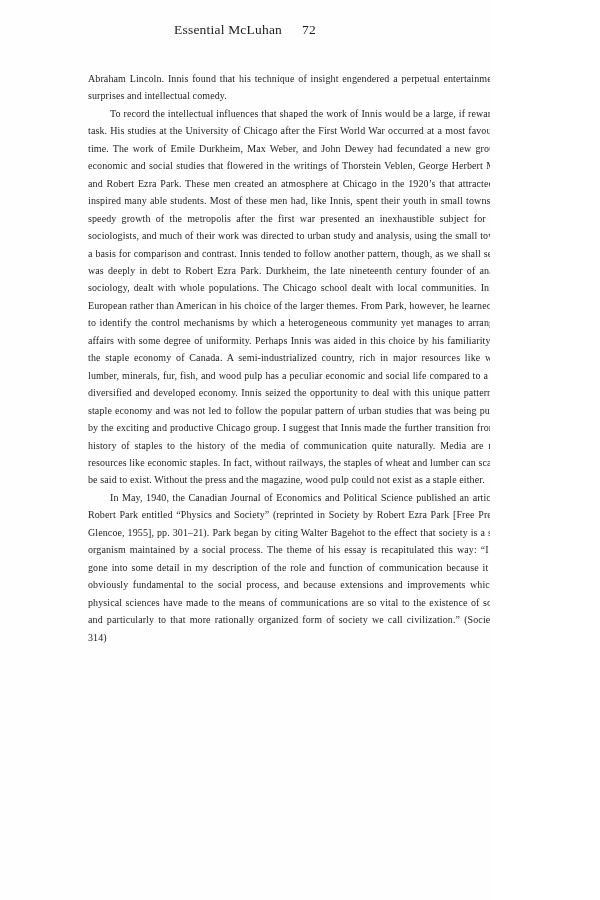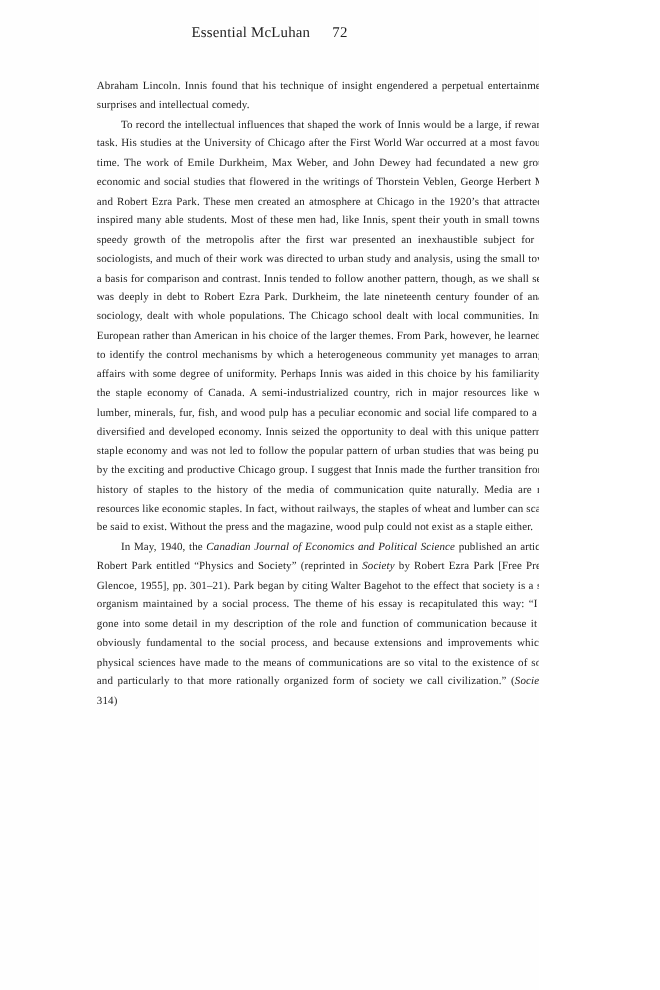--- a/index.html
+++ b/index.html
@@ -39,21 +39,20 @@
     letter-spacing: 0.1px;
   }
   .para {
     margin: 0;
     text-indent: 22px;
   }
   .para.no-indent {
     text-indent: 0;
   }
   .italic {
-    font-style: italic;
   }
 </style>
 </head>
 <body>
 
 <div class="page">
   <div class="running-header">
       <span>Essential McLuhan</span>
       <span>72</span>
     </div>

